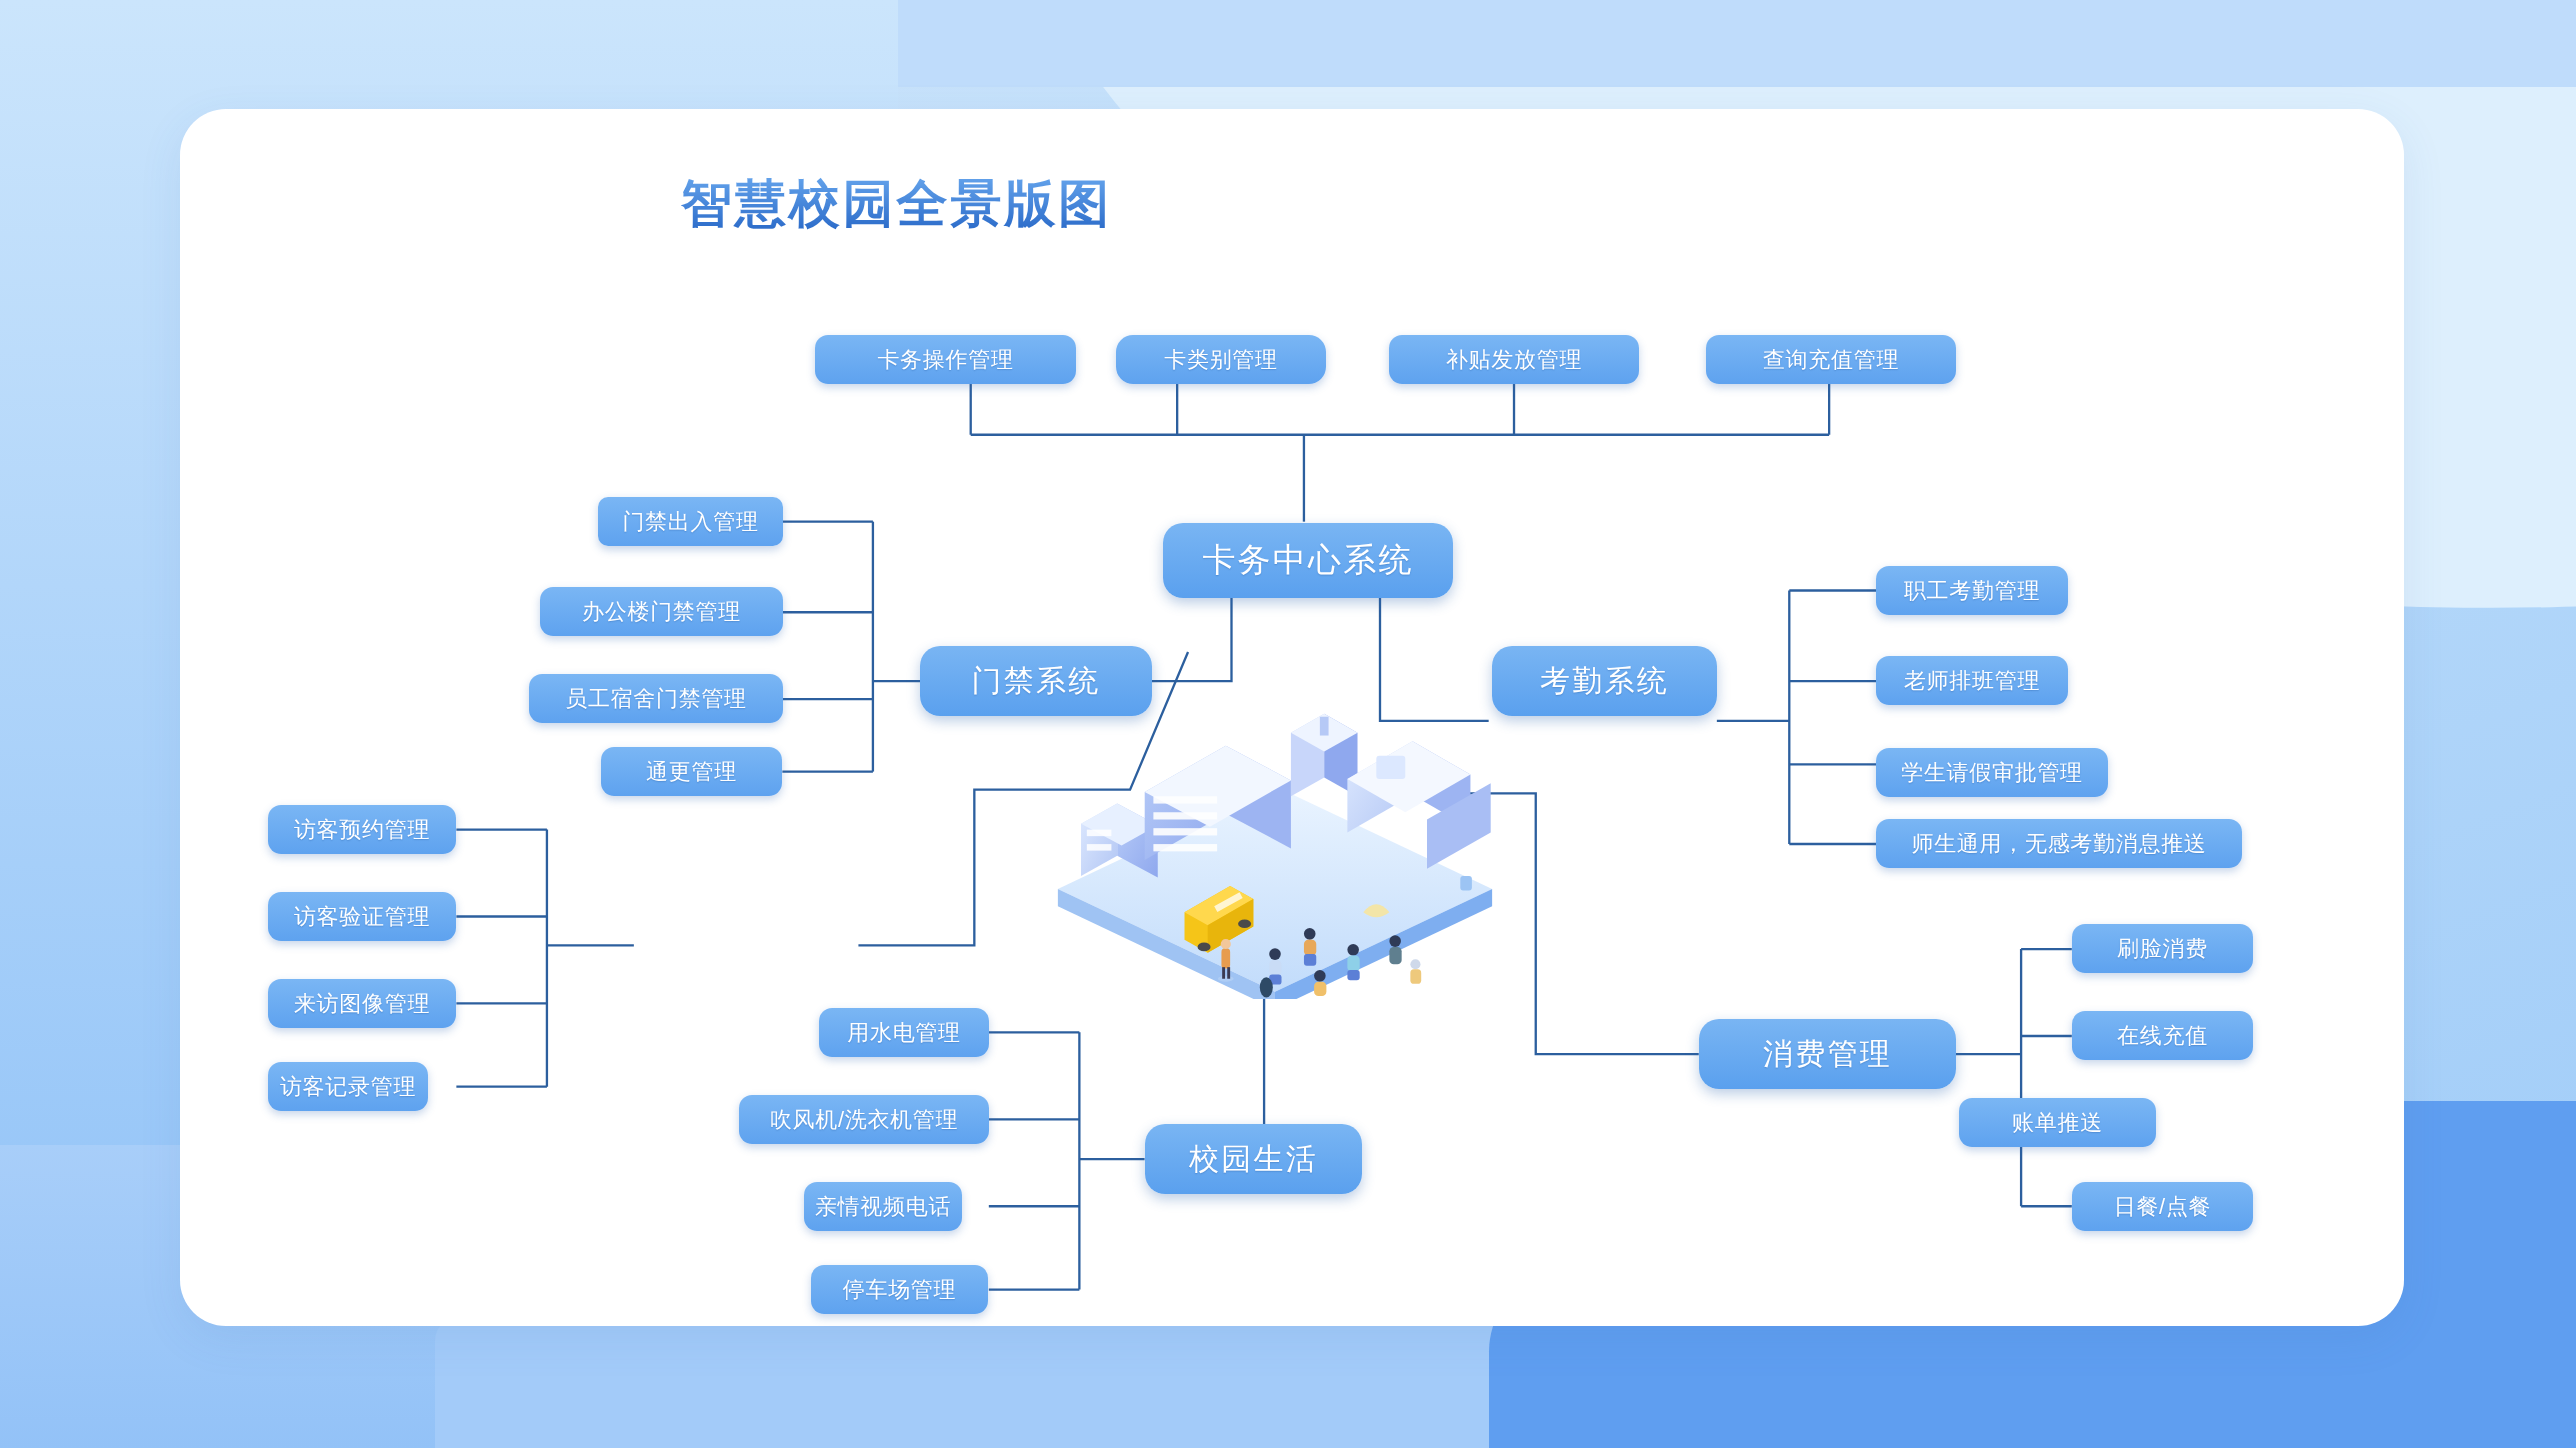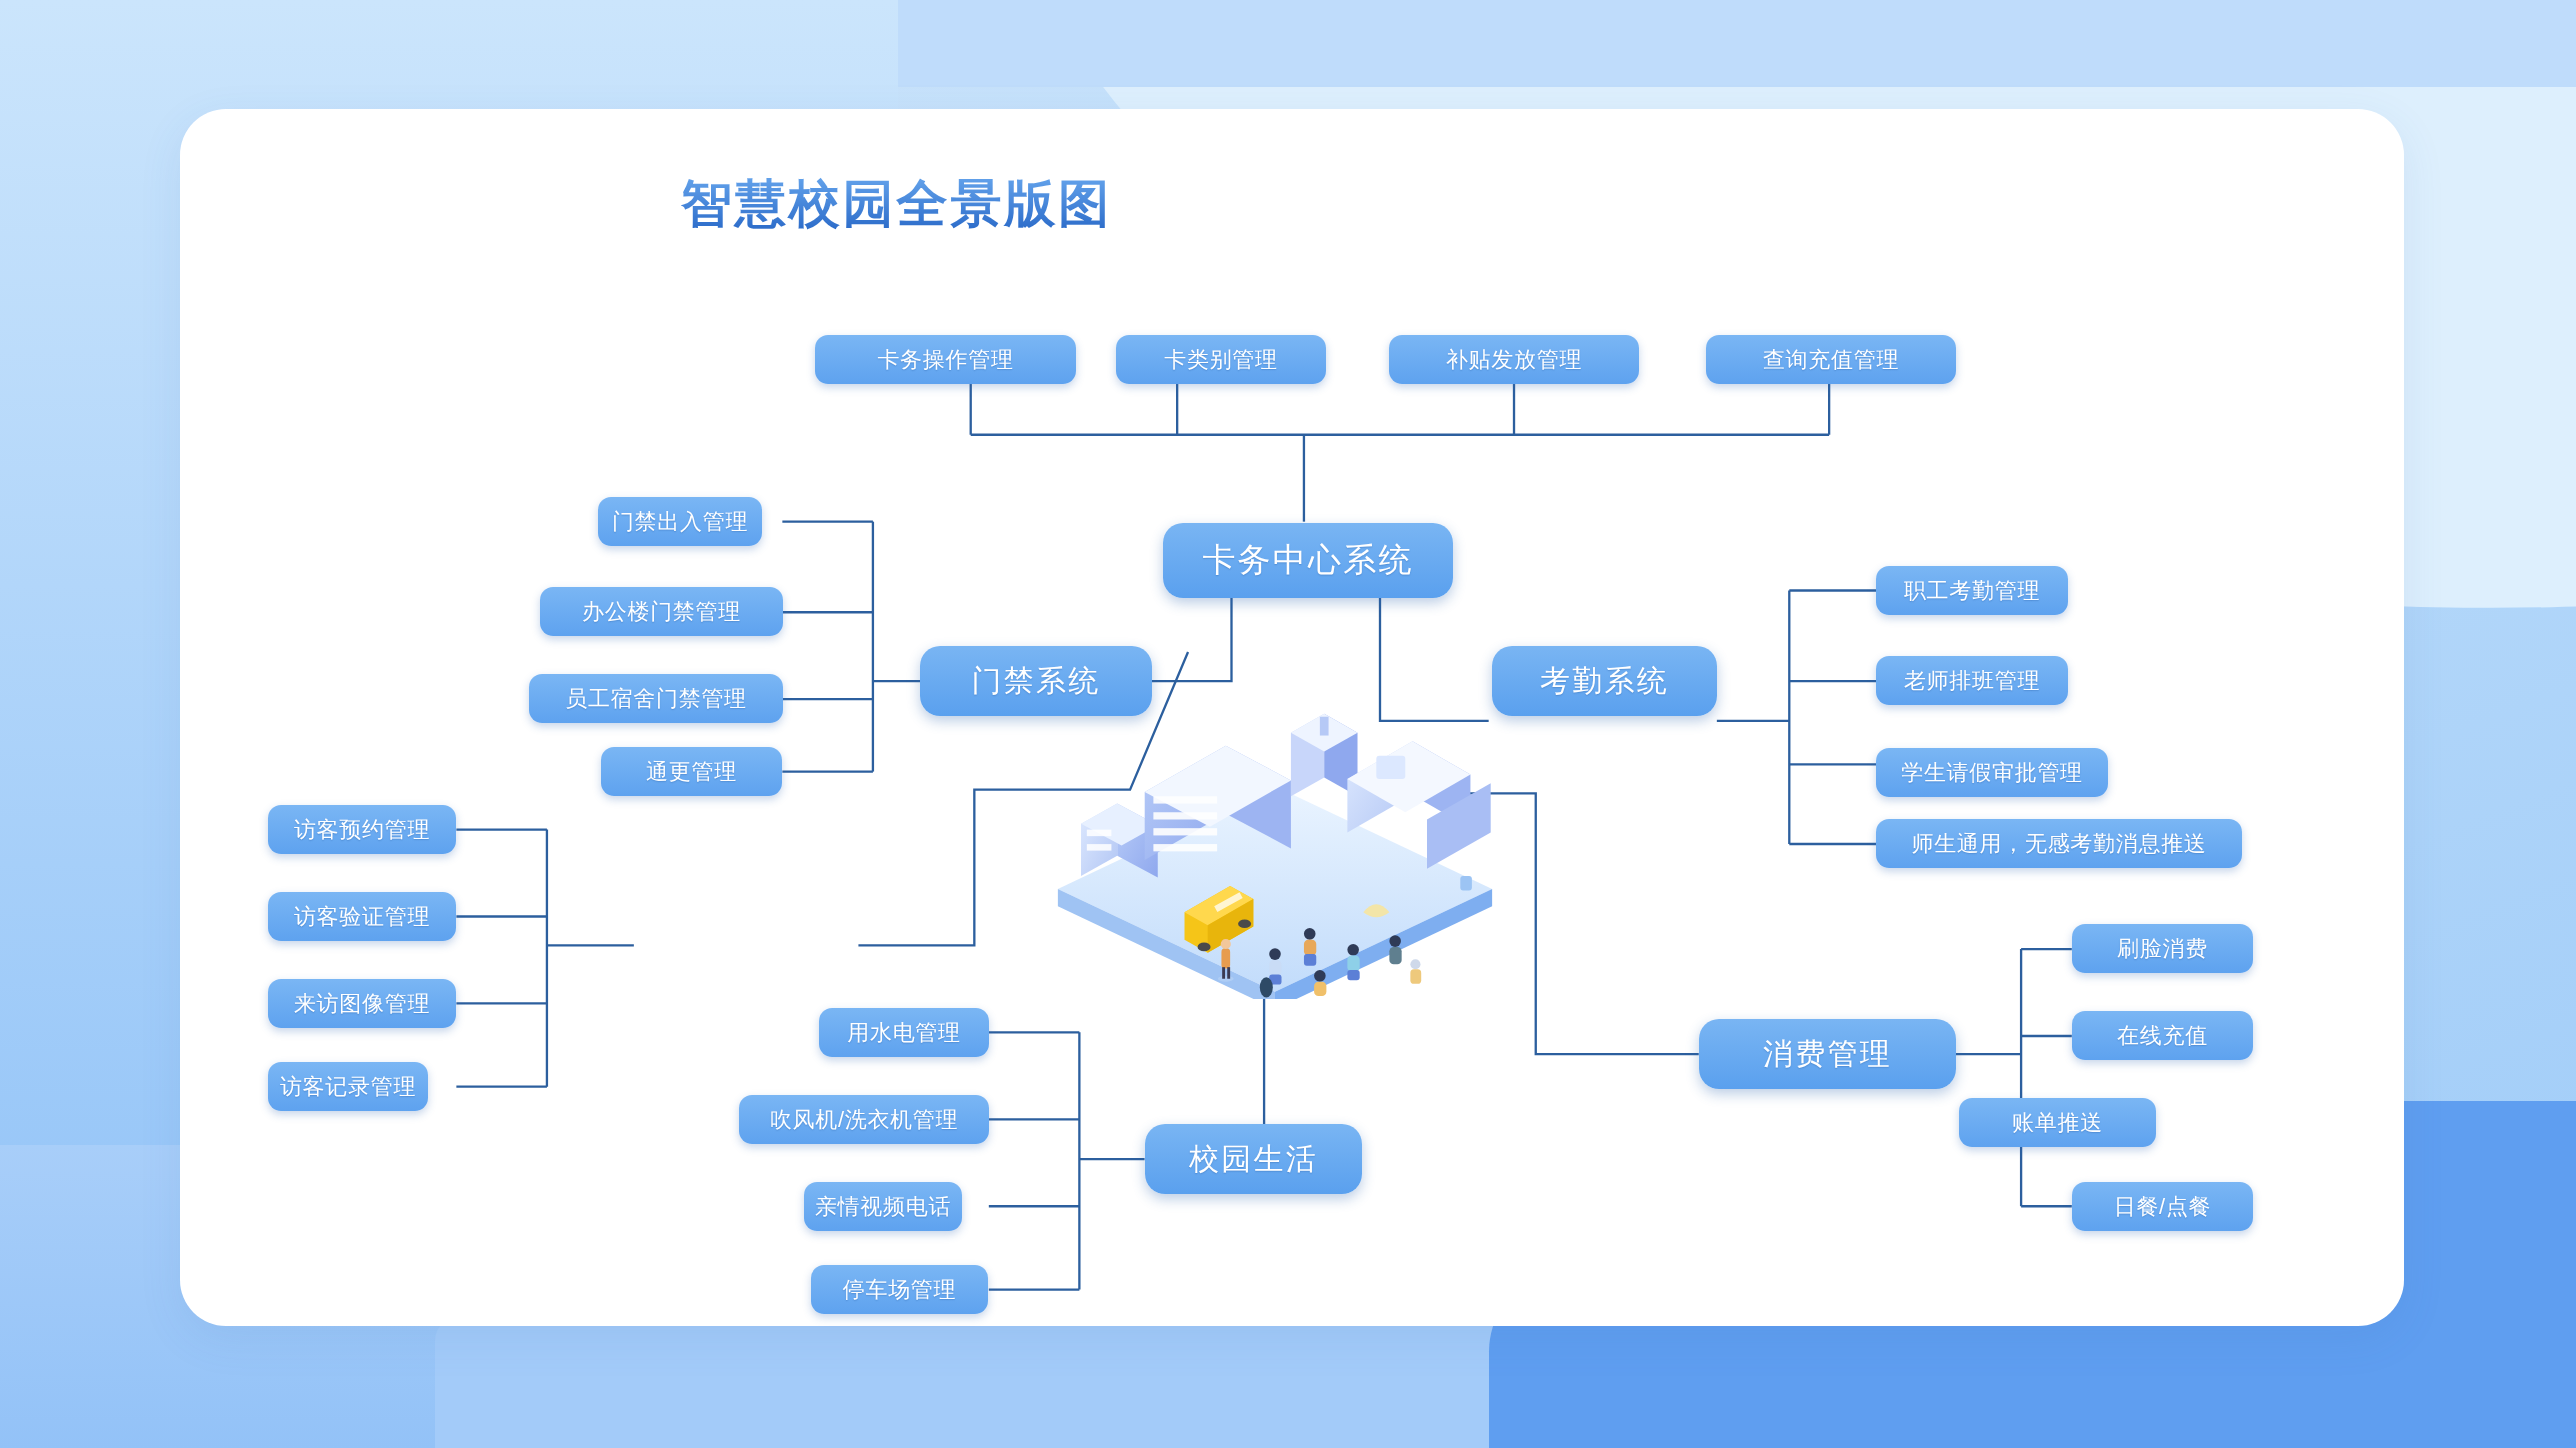--- a/index.html
+++ b/index.html
@@ -322,29 +322,29 @@
         <rect x="517" y="379" width="15" height="20" rx="5" fill="#eec97c"></rect>
       </g>
     </g>
 
     <ellipse cx="318" cy="404" rx="9" ry="14" fill="#2e4a66"></ellipse>
     <path d="M452 300 q18 -22 36 0 q-18 14 -36 0Z" fill="#f3e5a8"></path>
     <rect x="586" y="250" width="16" height="20" rx="4" fill="#9cc4f4"></rect>
   </svg>
 
   <div class="node leaf" style="left:815px; top:335px; width:261px;">卡务操作管理</div>
-  <div class="node leaf" style="left:1116px; top:335px; width:210px;">卡类别管理</div>
+  <div class="node leaf" style="left:1116px; top:335px; width:210px;border-radius:17px;">卡类别管理</div>
   <div class="node leaf" style="left:1389px; top:335px; width:250px;">补贴发放管理</div>
   <div class="node leaf" style="left:1706px; top:335px; width:250px;">查询充值管理</div>
 
   <div class="node hub root" style="left:1163px; top:523px; width:290px;">卡务中心系统</div>
 
   <div class="node hub" style="left:920px; top:646px; width:232px;">门禁系统</div>
 
-  <div class="node leaf" style="left:598px; top:497px; width:164px;">门禁出入管理</div>
+  <div class="node leaf" style="left:598px; top:497px; width:185px;border-radius:10px;">门禁出入管理</div>
   <div class="node leaf" style="left:540px; top:587px; width:243px;">办公楼门禁管理</div>
   <div class="node leaf" style="left:529px; top:674px; width:254px;">员工宿舍门禁管理</div>
   <div class="node leaf" style="left:601px; top:747px; width:181px;">通更管理</div>
 
 
   <div class="node leaf" style="left:268px; top:805px; width:188px;">访客预约管理</div>
   <div class="node leaf" style="left:268px; top:892px; width:188px;">访客验证管理</div>
   <div class="node leaf" style="left:268px; top:979px; width:188px;">来访图像管理</div>
   <div class="node leaf" style="left:268px; top:1062px; width:160px;">访客记录管理</div>
 

